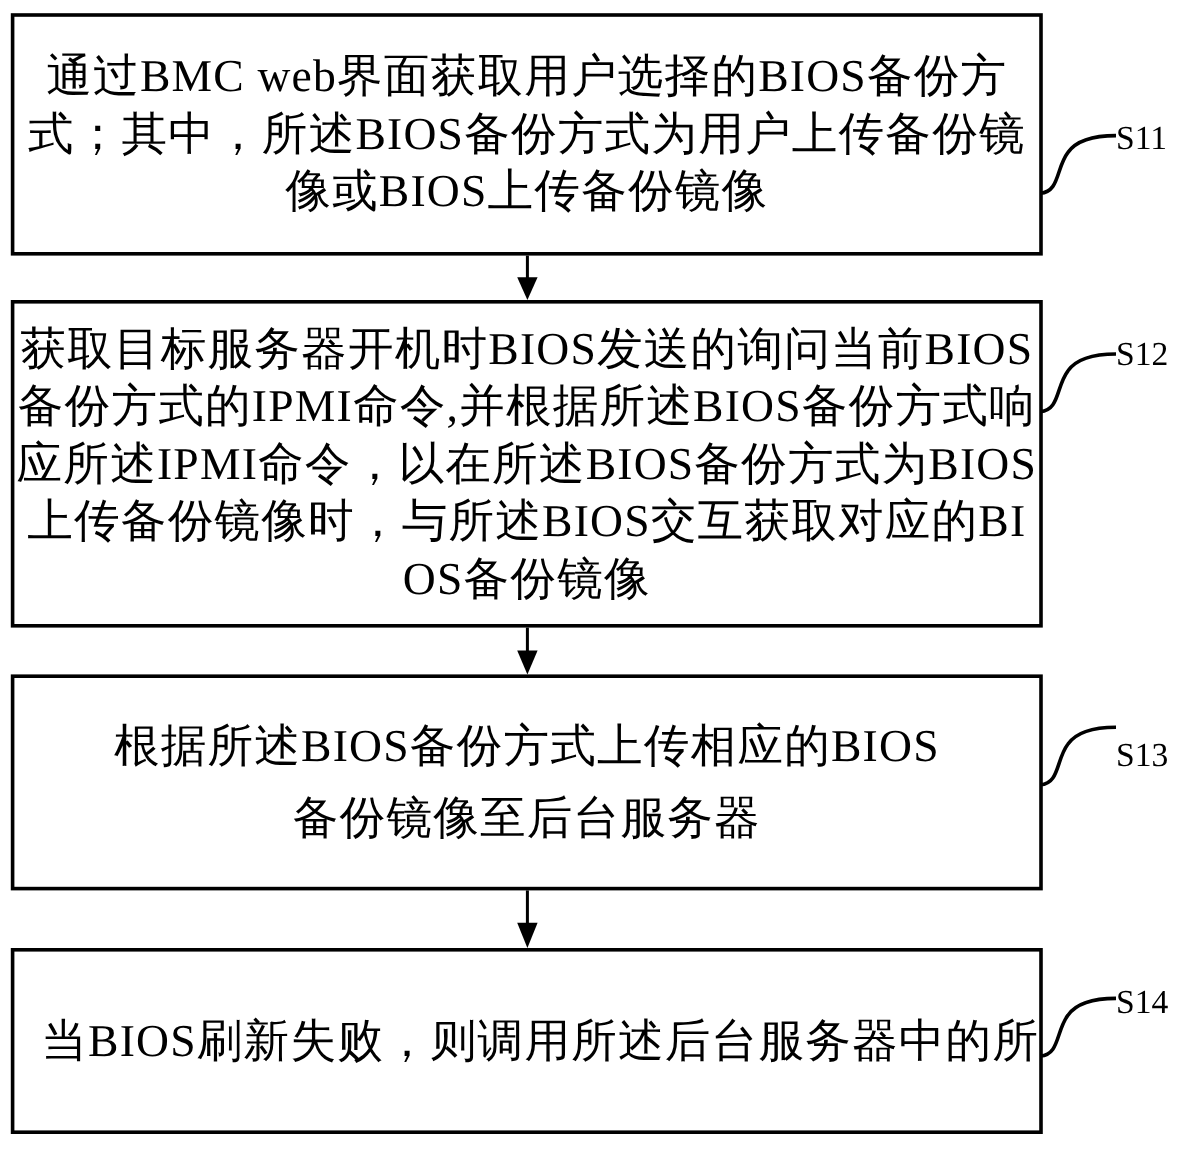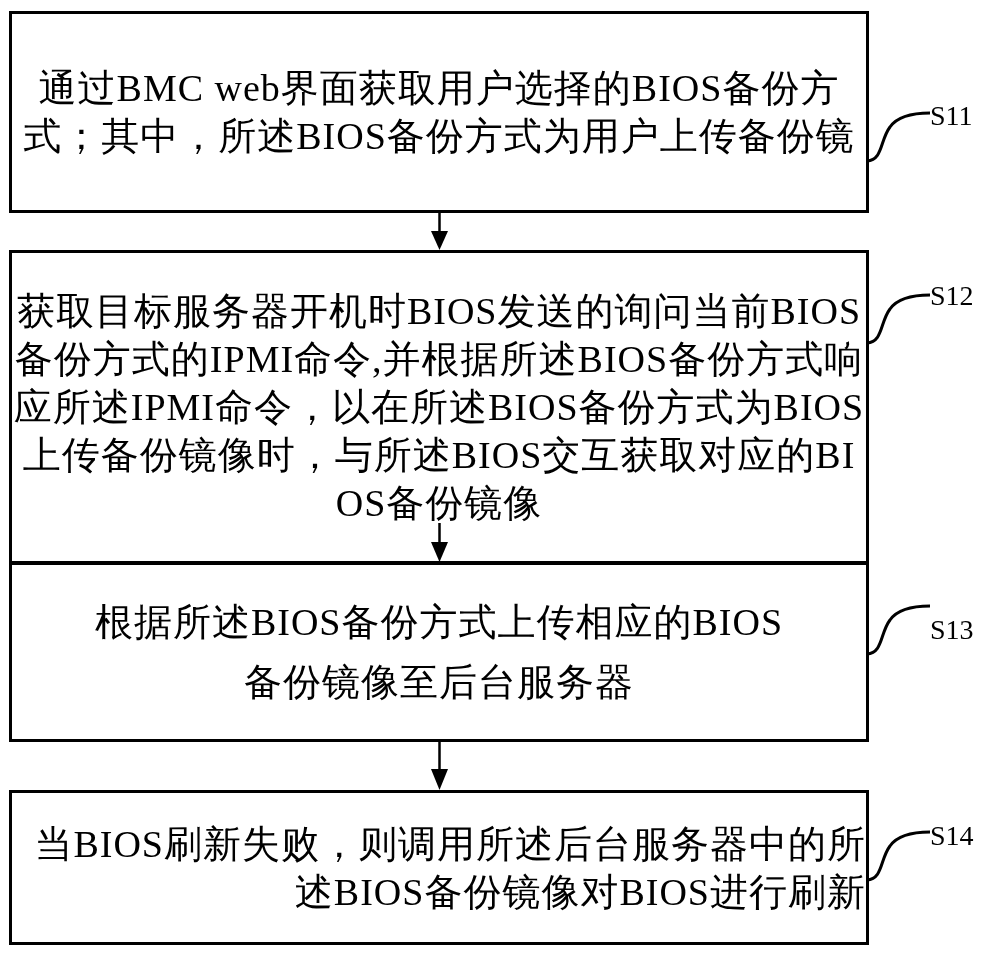--- a/index.html
+++ b/index.html
@@ -24,21 +24,21 @@
     background:#ffffff;
   }
   .step-box .tline{
     font-size:38px;
     line-height:48px;
     white-space:nowrap;
     text-align:center;
     letter-spacing:1px;
   }
   .box-s11{top:11px;height:202px;}
-  .box-s12{top:250px;height:314px;}
+  .box-s12{top:250px;height:273px;}
   .box-s13{top:562px;height:180px;gap:12px;}
   .box-s14{top:790px;height:155px;align-items:flex-end;}
   .overlay{
     position:absolute;
     left:0;top:0;
     width:1000px;height:958px;
     pointer-events:none;
   }
   .step-label{
     position:absolute;
@@ -53,38 +53,38 @@
   .lbl-s14{top:814px;text-align:center;}
 </style>
 </head>
 <body>
 
 <div class="canvas">
 
   <div class="step-box box-s11">
     <div class="tline">通过BMC web界面获取用户选择的BIOS备份方</div>
     <div class="tline">式；其中，所述BIOS备份方式为用户上传备份镜</div>
+    <div class="tline">像或BIOS上传备份镜像</div>
   </div>
 
   <div class="step-box box-s12">
     <div class="tline">获取目标服务器开机时BIOS发送的询问当前BIOS</div>
     <div class="tline">备份方式的IPMI命令,并根据所述BIOS备份方式响</div>
     <div class="tline">应所述IPMI命令，以在所述BIOS备份方式为BIOS</div>
     <div class="tline">上传备份镜像时，与所述BIOS交互获取对应的BI</div>
     <div class="tline">OS备份镜像</div>
   </div>
 
   <div class="step-box box-s13">
     <div class="tline">根据所述BIOS备份方式上传相应的BIOS</div>
     <div class="tline">备份镜像至后台服务器</div>
   </div>
 
   <div class="step-box box-s14">
     <div class="tline">当BIOS刷新失败，则调用所述后台服务器中的所</div>
-    <div class="tline">述BIOS备份镜像对BIOS进行刷新</div>
   </div>
 
   <svg class="overlay" viewBox="0 0 1000 958" xmlns="http://www.w3.org/2000/svg">
 
     <g>
       <line x1="439.5" y1="213" x2="439.5" y2="233" stroke="#000000" stroke-width="2.5"></line>
       <polygon points="431,231 448,231 439.5,250" fill="#000000"></polygon>
     </g>
 
     <g>

